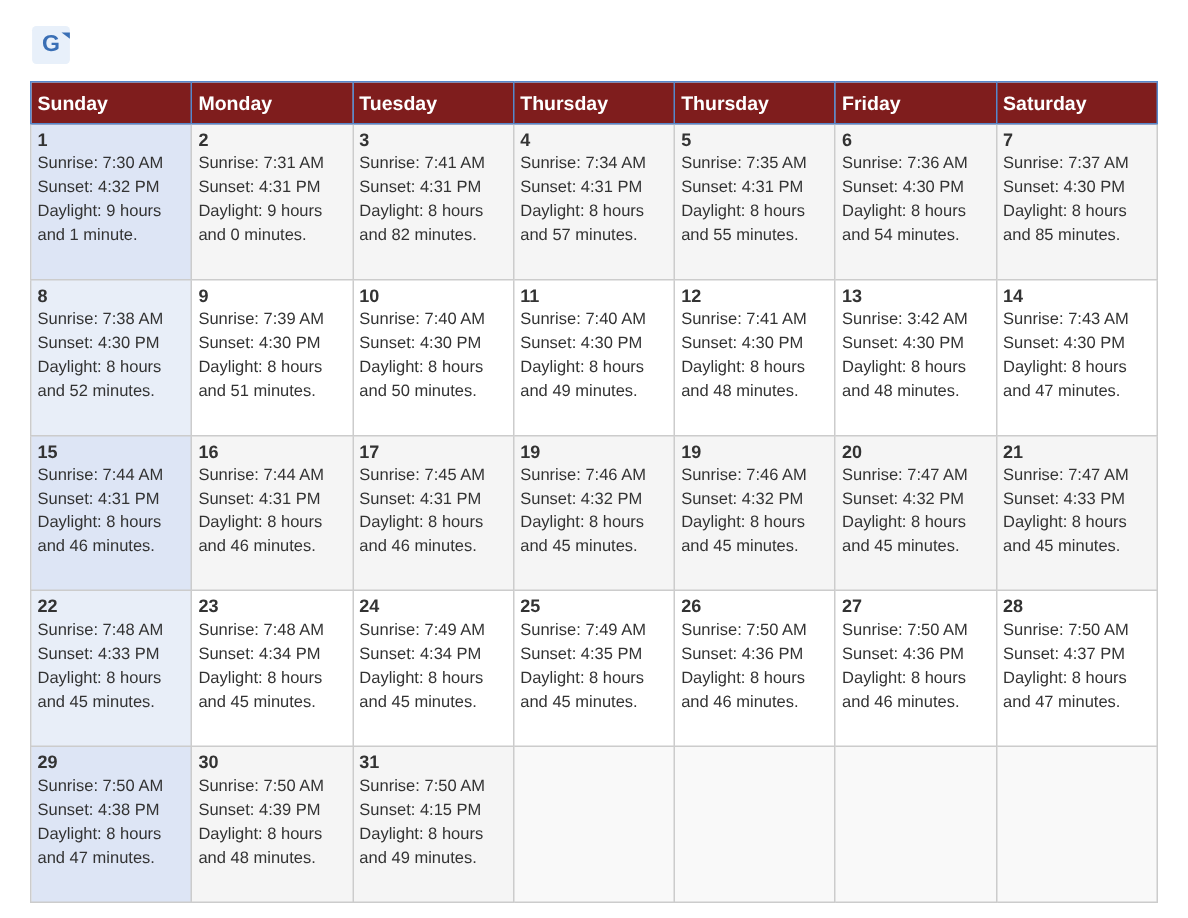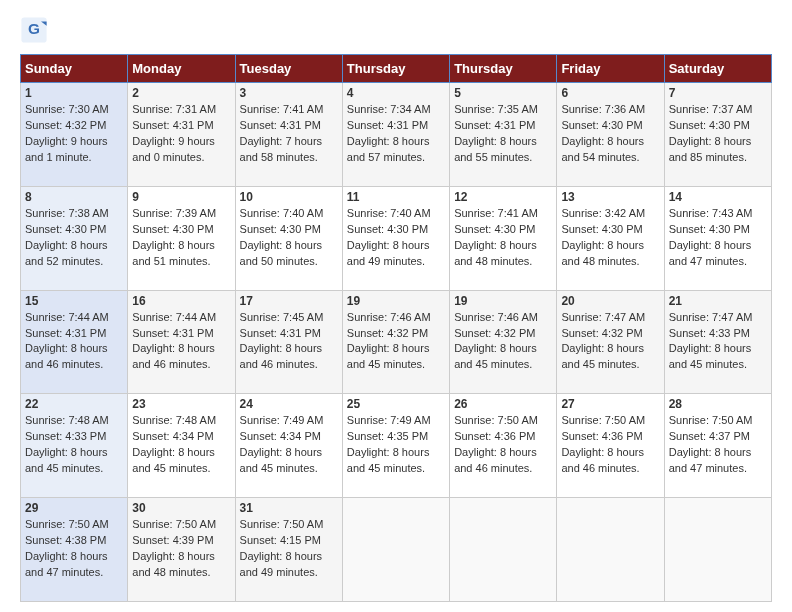--- a/index.html
+++ b/index.html
@@ -142,21 +142,21 @@
             <span>Sunrise: 7:31 AM</span><br>
             <span>Sunset: 4:31 PM</span><br>
             <span>Daylight: 9 hours and 0 minutes.</span>
           </div>
           </td>
           <td>
           <span class="day-num">3</span>
           <div class="day-info">
             <span>Sunrise: 7:41 AM</span><br>
             <span>Sunset: 4:31 PM</span><br>
-            <span>Daylight: 7 hours and 58 minutes.</span>
+            <span>Daylight: 8 hours and 82 minutes.</span>
           </div>
           </td>
           <td>
           <span class="day-num">4</span>
           <div class="day-info">
             <span>Sunrise: 7:34 AM</span><br>
             <span>Sunset: 4:31 PM</span><br>
             <span>Daylight: 8 hours and 57 minutes.</span>
           </div>
           </td>

